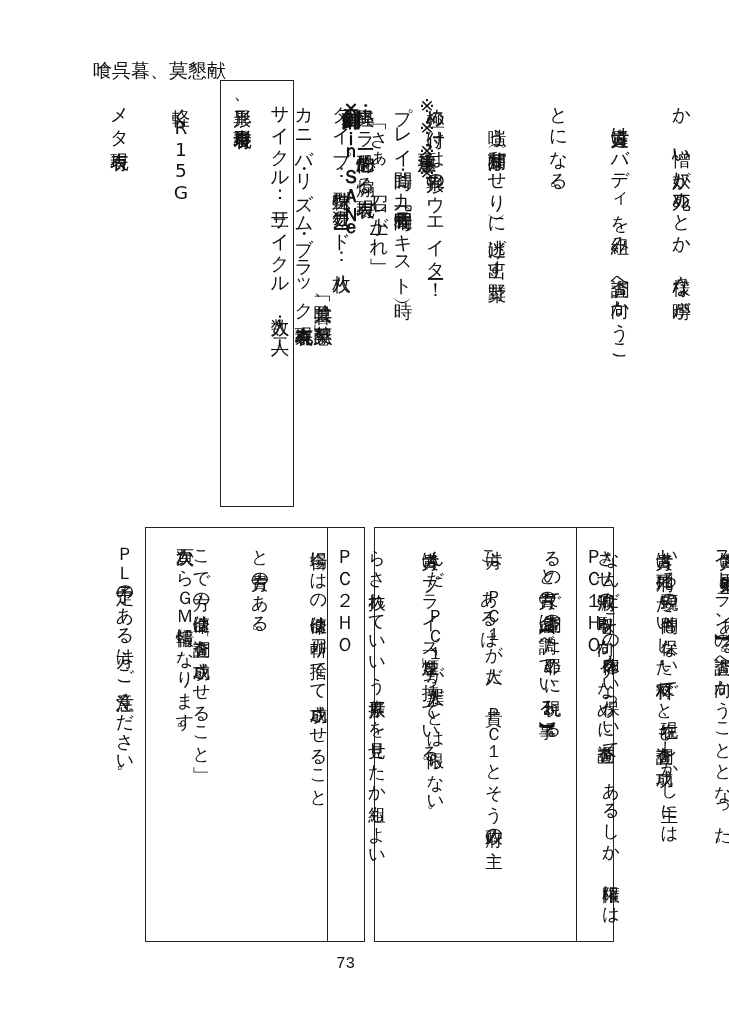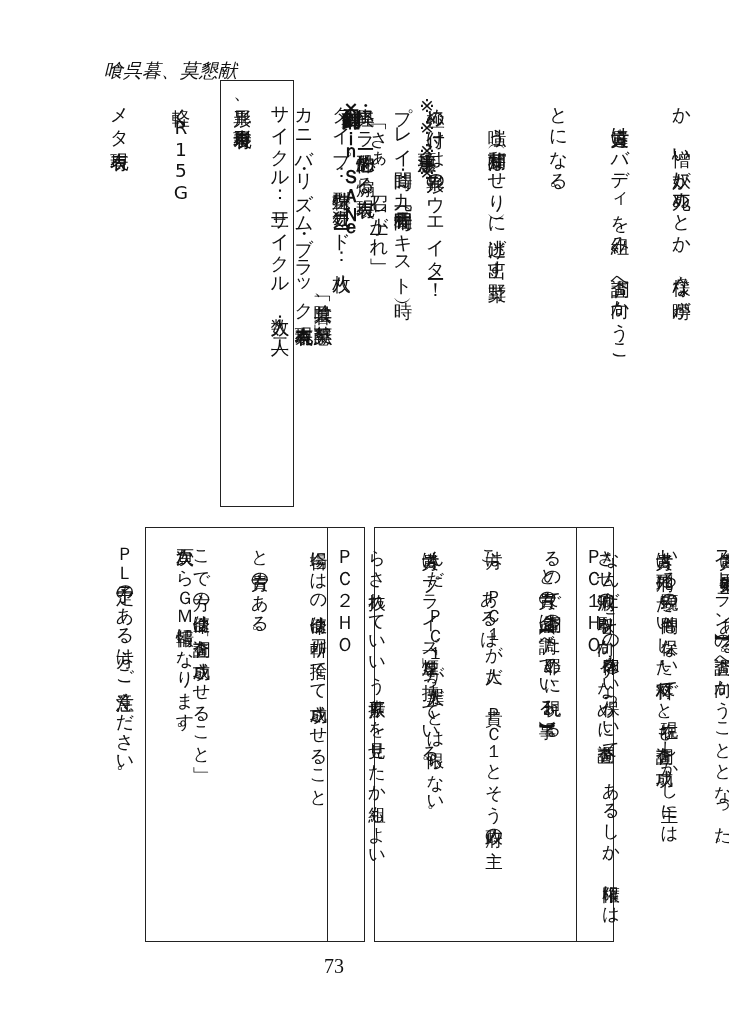--- a/index.html
+++ b/index.html
@@ -1,20 +1,20 @@
 <!DOCTYPE html>
 <html><head>
 <meta charset="utf-8">
 <style>
   html, body { margin: 0; padding: 0; background: #ffffff; }
   body { width: 729px; height: 1024px; position: relative; overflow: hidden;
          font-family: "DejaVu Sans", "Liberation Sans", sans-serif; color: #111; }
 
-  .header-title { position: absolute; left: 104px; top: 58px; font-size: 19px;
-                  letter-spacing: 0; font-style: italic; }
+  .header-title { position: absolute; left: 93px; top: 58px; font-size: 19px;
+                  letter-spacing: 0; }
 
   .vcol { position: absolute; writing-mode: vertical-rl; text-orientation: upright;
           font-size: 18.5px; line-height: 20.5px; letter-spacing: 0.5px;
           white-space: pre; }
 
   
   .warnings { left: 88px; top: 95px; }
 
   
   .sysbox { position: absolute; left: 220px; top: 80px; width: 74px; height: 427px;
@@ -37,22 +37,22 @@
                         letter-spacing: 3px; }
   .ho .ho-body { position: absolute; left: 6px; top: 10px; }
   .ho .ho-body .vcol { position: static; font-size: 17.5px; line-height: 19.5px;
                        letter-spacing: 1px; }
 
   .ho1 { left: 374px; top: 527px; width: 240px; height: 415px; }
   .ho2 { left: 145px; top: 527px; width: 220px; height: 415px; }
 
   .notice { left: 95px; top: 535px; font-size: 18px; line-height: 20px; }
 
-  .page-num { position: absolute; left: 324px; top: 955px; font-size: 20px;
-              font-family: Liberation Serif, serif; }
+  .page-num { position: absolute; left: 336px; top: 955px; font-size: 16px;
+              font-family: Liberation Mono, monospace; }
 </style>
 </head>
 <body>
 
 <div class="header-title">喰呉暮、莫懇献</div>
 
 <div class="vcol warnings">
   <div>※※注意事項※※</div>
   <div>怪異・ホラー的恐怖を煽る表現有</div>
   <div>カニバ・リズム・ブラック本丸表現有</div>

